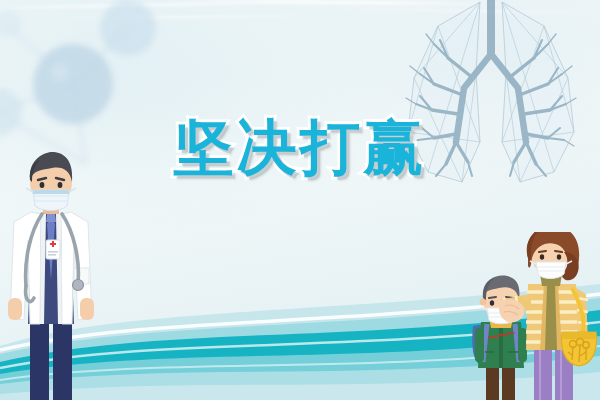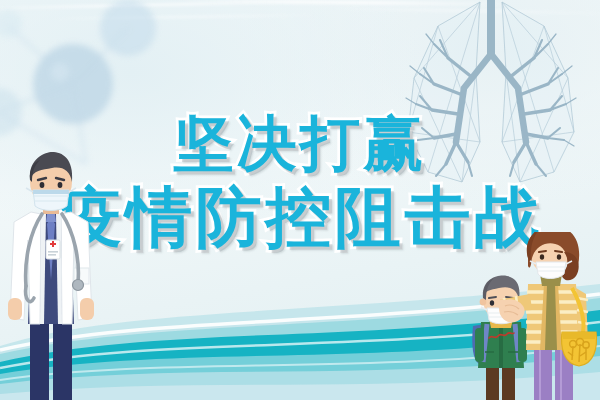--- a/index.html
+++ b/index.html
@@ -35,21 +35,21 @@
   
   #waves { position:absolute; left:0; bottom:0; width:600px; height:150px; }
 
   
   #title-block {
     position:absolute; left:0; top:118px; width:600px;
     text-align:center;
     pointer-events:none;
   }
   .tline {
-    font-family:Liberation Mono, monospace;
+    font-family:Liberation Serif, serif;
     font-weight:700;
     color:#1ab4db;
     letter-spacing:.055em;
     line-height:1;
     white-space:nowrap;
     -webkit-text-stroke:5.5px #ffffff;
     paint-order:stroke fill;
     text-shadow:
       3px 3px 0 rgba(140,150,155,.30),
       4px 4px 2px rgba(120,130,138,.22);
@@ -128,21 +128,20 @@
     <path d="M0 134 C 180 112, 360 132, 600 106 L600 150 L0 150 Z" fill="#b2dfe7" opacity=".9"></path>
     <path d="M0 144 C 190 126, 370 144, 600 122 L600 150 L0 150 Z" fill="#cfe9ee" opacity=".85"></path>
 
     <path d="M0 100 C 150 66, 330 78, 600 44" stroke="#ffffff" stroke-width="3.5" fill="none" opacity=".9"></path>
     <path d="M0 118 C 165 86, 345 104, 600 72" stroke="#ffffff" stroke-width="2.5" fill="none" opacity=".7"></path>
     <path d="M0 130 C 175 106, 355 126, 600 96" stroke="#ffffff" stroke-width="2" fill="none" opacity=".55"></path>
   </svg>
 
   <div id="title-block">
     <div class="tline" id="tline1">坚决打赢</div>
-    <div class="tline" id="tline2">疫情防控阻击战</div>
   </div>
 
   <svg class="fig" id="doctor" viewBox="0 0 104 252">
 
     <rect x="30" y="168" width="19" height="84" fill="#2b3566"></rect>
     <rect x="53" y="168" width="19" height="84" fill="#2b3566"></rect>
 
     <rect x="43" y="52" width="16" height="16" fill="#e9bb96"></rect>
 
     <path d="M32 66 L70 66 L74 176 L28 176 Z" fill="#3e4a7d"></path>

